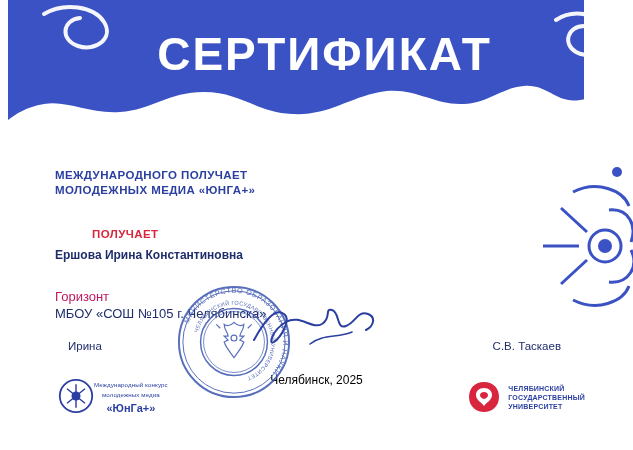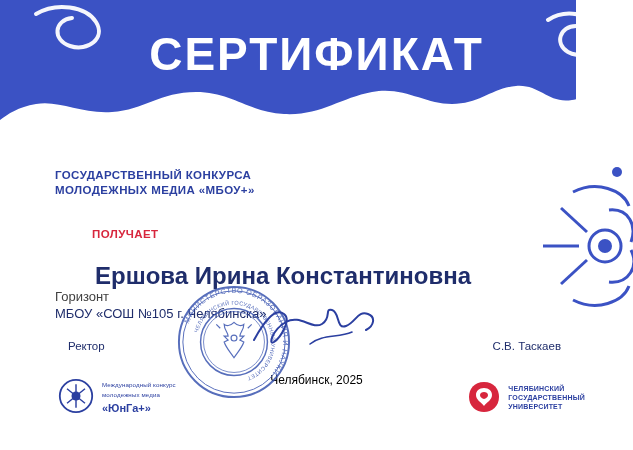--- a/index.html
+++ b/index.html
@@ -17,21 +17,21 @@
     position: relative;
     width: 633px;
     height: 450px;
     background: #ffffff;
     overflow: hidden;
   }
 
   
   .banner {
     position: absolute;
-    left: 0;
+    left: 8px;
     top: 0;
     width: 576px;
     height: 135px;
     overflow: hidden;
   }
   .banner svg { display: block; }
 
   .banner-title {
     position: absolute;
     left: 0;
@@ -75,33 +75,32 @@
     font-size: 11.5px;
     font-weight: bold;
     letter-spacing: 0.4px;
     color: #d7263d;
     z-index: 4;
     margin-left: 37px;
   }
   .recipient-name {
     position: absolute;
     left: 55px;
-    top: 262px;
-    font-size: 24px;
+    top: 248px;
+    font-size: 12px;
     font-weight: bold;
     color: #1f2d6b;
     z-index: 4;
-    margin-left: 40px;
   }
   .org-line1 {
     position: absolute;
     left: 55px;
     top: 289px;
     font-size: 13px;
-    color: #404040;
+    color: #be185d;
     z-index: 4;
   }
   .org-line2 {
     position: absolute;
     left: 55px;
     top: 306px;
     font-size: 13px;
     color: #1f2d6b;
     z-index: 4;
   }
@@ -153,22 +152,22 @@
     z-index: 7;
   }
 
   
   .logo-left {
     position: absolute;
     left: 58px;
     top: 378px;
     display: flex;
     align-items: center;
-    gap: 8px;
-    z-index: 4;
+    z-index: 4;
+    text-align: center;
   }
   .logo-left .mark {
     width: 36px;
     height: 36px;
     flex: 0 0 36px;
   }
   .logo-left .txt {
     line-height: 10px;
   }
   .logo-left .txt .l1,
@@ -235,31 +234,31 @@
     <path d="M30,96 L66,96" stroke="#3b52c4" stroke-width="3"></path>
     <path d="M48,58 L74,82" stroke="#3b52c4" stroke-width="3"></path>
     <path d="M48,134 L74,110" stroke="#3b52c4" stroke-width="3"></path>
     <path d="M96,60 C116,58 124,76 118,92" fill="none" stroke="#3b52c4" stroke-width="3"></path>
     <path d="M96,132 C116,134 126,116 118,100" fill="none" stroke="#3b52c4" stroke-width="3"></path>
     <path d="M60,150 C84,162 110,152 116,136" fill="none" stroke="#3b52c4" stroke-width="3"></path>
     <path d="M60,42 C84,30 110,40 116,56" fill="none" stroke="#3b52c4" stroke-width="3"></path>
   </svg>
 
   <div class="subtitle">
-    <div>ГОСУДАРСТВЕННЫЙ КОНКУРСА</div>
-    <div>МОЛОДЕЖНЫХ МЕДИА «МБОУ+»</div>
+    <div>МЕЖДУНАРОДНОГО ПОЛУЧАЕТ</div>
+    <div>МОЛОДЕЖНЫХ МЕДИА «ЮНГА+»</div>
   </div>
 
   <div class="receives">ПОЛУЧАЕТ</div>
 
   <div class="recipient-name">Ершова Ирина Константиновна</div>
   <div class="org-line1">Горизонт</div>
   <div class="org-line2">МБОУ «СОШ №105 г. Челябинска»</div>
 
-  <div class="rector-label">Ректор</div>
+  <div class="rector-label">Ирина</div>
   <div class="rector-name">С.В. Таскаев</div>
   <div class="city-year">Челябинск, 2025</div>
 
   <svg class="seal" viewBox="0 0 120 120" xmlns="http://www.w3.org/2000/svg">
     <defs>
       <path id="sealOuterPath" d="M60,60 m-50,0 a50,50 0 1,1 100,0 a50,50 0 1,1 -100,0"></path>
       <path id="sealInnerPath" d="M60,60 m-38,0 a38,38 0 1,1 76,0 a38,38 0 1,1 -76,0"></path>
     </defs>
     <circle cx="60" cy="60" r="56" fill="none" stroke="#3a55b0" stroke-width="2"></circle>
     <circle cx="60" cy="60" r="52" fill="none" stroke="#3a55b0" stroke-width="1"></circle>

